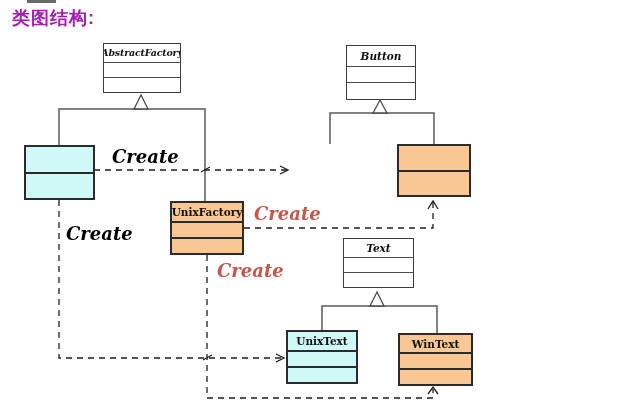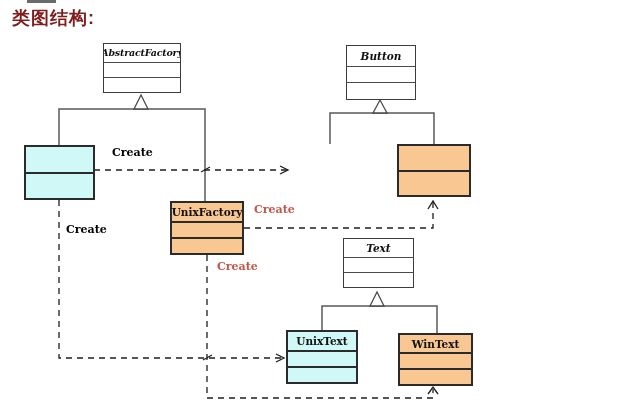--- a/index.html
+++ b/index.html
@@ -3,21 +3,21 @@
 <meta charset="utf-8">
 <style>
   html,body{margin:0;padding:0;background:#fff;}
   #canvas{
     position:relative;width:633px;height:411px;background:#ffffff;
     font-family:"DejaVu Serif", serif;overflow:hidden;
   }
   #heading{
     position:absolute;left:12px;top:6px;
     font-family:"Liberation Sans", sans-serif;
-    font-weight:bold;font-size:18px;color:#7f1d1d;letter-spacing:1px;
+    font-weight:bold;font-size:18px;color:#a21caf;letter-spacing:1px;
   }
   #crop-artifact{
     position:absolute;left:27px;top:0;width:29px;height:3px;background:#6a6a6a;
   }
   svg.connectors{position:absolute;left:0;top:0;z-index:1;}
   .solid-line{fill:none;stroke:#5a5a5a;stroke-width:1.5;}
   .tri{fill:#ffffff;stroke:#4a4a4a;stroke-width:1.3;}
   .dash-line{fill:none;stroke:#1e1e1e;stroke-width:1.3;stroke-dasharray:6 5;}
   .arrow-head{fill:none;stroke:#1e1e1e;stroke-width:1.3;}
   .hop{fill:none;stroke:#1e1e1e;stroke-width:1.1;}
@@ -36,22 +36,23 @@
     border-bottom:2px solid #2b2b2b;white-space:nowrap;overflow:hidden;
   }
   .fill-white .uml-title{border-bottom-width:1px;border-bottom-color:#4a4a4a;}
   .uml-title.italic{font-style:italic;}
   .uml-title.tight{font-size:9.5px;letter-spacing:-0.2px;}
   .uml-comp{flex:1;}
   .uml-comp.mid{border-bottom:2px solid #2b2b2b;}
   .fill-white .uml-comp.mid{border-bottom-width:1px;border-bottom-color:#4a4a4a;}
 
   .create-label{
-    position:absolute;z-index:3;font-weight:bold;font-size:11px;color:#000;
+    position:absolute;z-index:3;font-weight:bold;font-size:18px;color:#000;
     white-space:nowrap;
+    font-style:italic;
   }
   .create-label.orange{color:var(--create-orange,#C4564A);}
 </style>
 </head>
 <body>
 
 <div id="canvas">
 
   <div id="heading">类图结构:</div>
   <div id="crop-artifact"></div>

